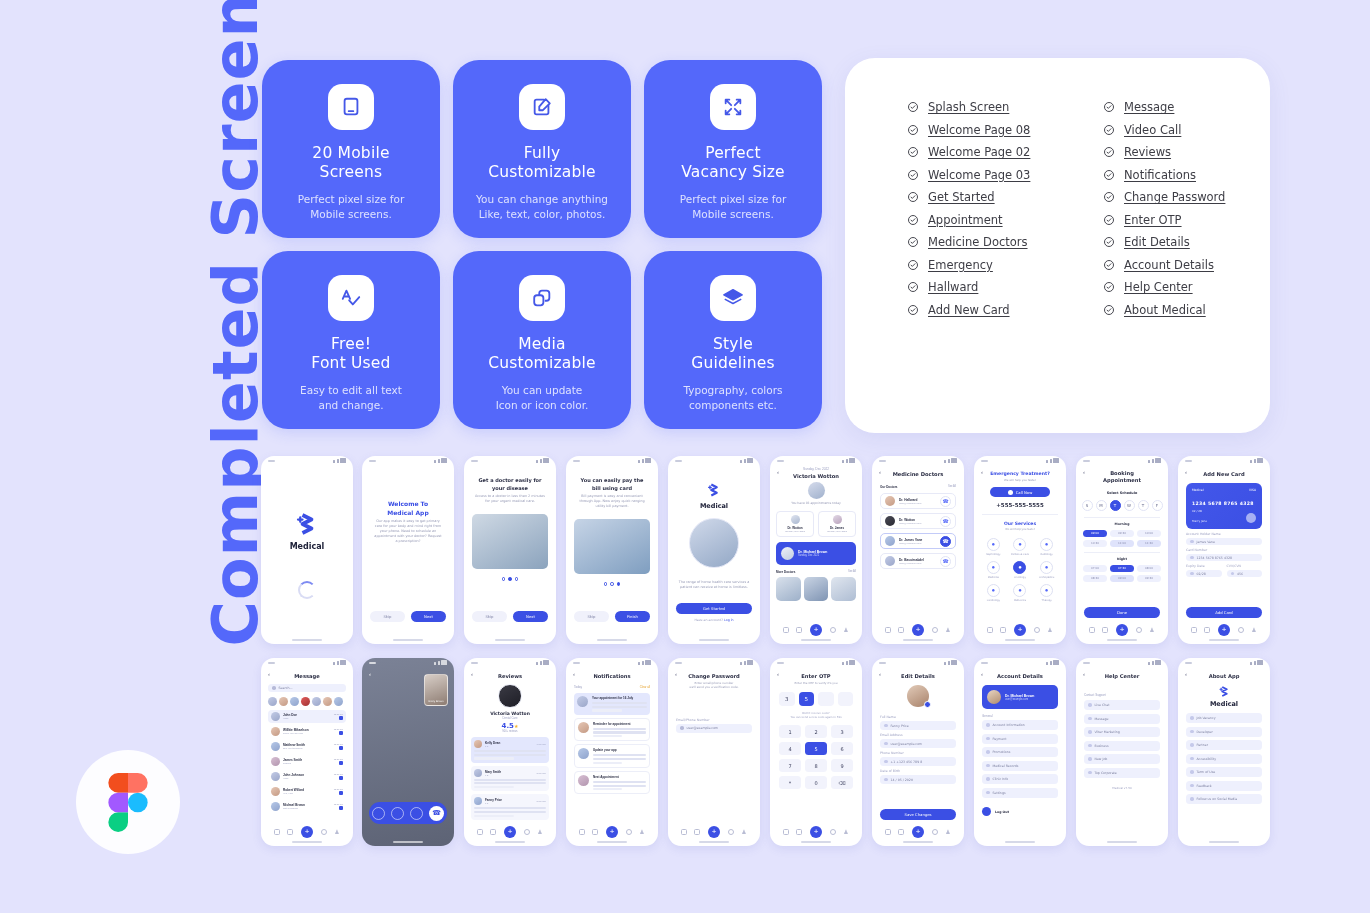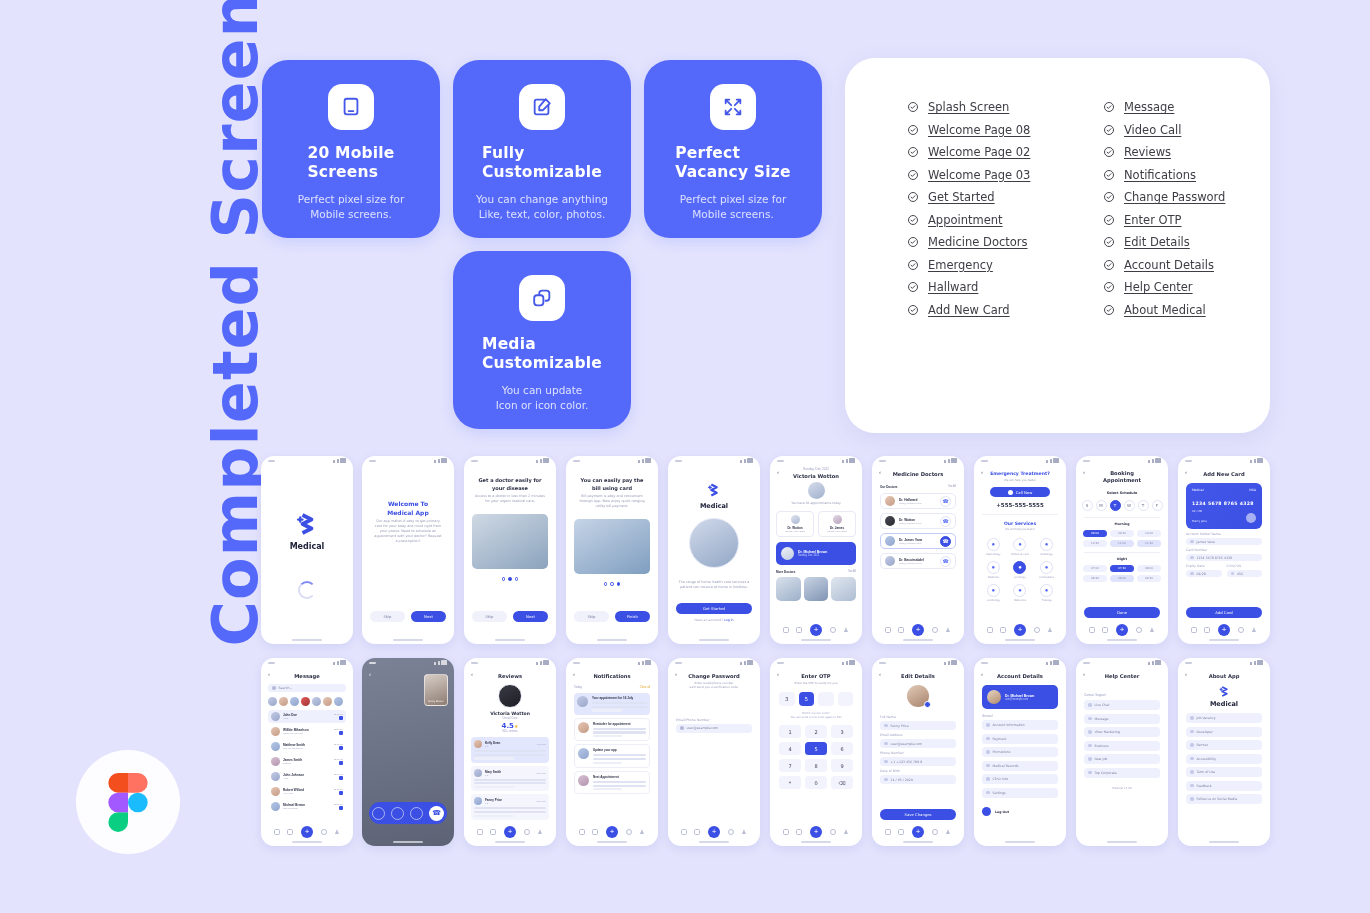--- a/index.html
+++ b/index.html
@@ -54,22 +54,22 @@
     display: flex; flex-direction: column; align-items: center;
     padding-top: 24px;
     box-shadow: 0 4px 14px rgba(84,104,250,0.18);
   }
   .fcard .ibox {
     width: 46px; height: 46px; border-radius: 14px; background: #ffffff;
     display: flex; align-items: center; justify-content: center;
     margin-bottom: 14px;
   }
   .fcard .ftitle {
-    color: #ffffff; font-size: 15.5px; font-weight: 700; line-height: 1.25;
-    font-family: "DejaVu Sans", sans-serif;
+    color: #ffffff; font-size: 15.5px; font-weight: 400; line-height: 1.25;
+    text-align: center; font-family: "DejaVu Sans", sans-serif;
     letter-spacing: 0.2px;
   }
   .fcard .fdesc {
     margin-top: 9px; color: #dde1fe; font-size: 10.5px; line-height: 1.45;
     text-align: center; font-family: "DejaVu Sans", sans-serif;
     padding: 0 10px;
   }
 
   
   .panel {
@@ -284,36 +284,64 @@
       </svg>
     </div>
     <div class="ftitle">
       <span>Perfect</span><br><span>Vacancy Size</span>
     </div>
     <div class="fdesc">
       <span>Perfect pixel size for</span><br><span>Mobile screens.</span>
     </div>
   </div>
 
+  <div class="fcard" style="left:262px; top:251px;">
+    <div class="ibox">
+      <svg width="22" height="22" viewBox="0 0 24 24" fill="none" stroke="#4558e8" stroke-width="2" stroke-linecap="round" stroke-linejoin="round">
+        <path d="M3 13 7 4l4 9M4.2 10.4h5.6"></path>
+          <path d="M10 14.5 14 19l7-8"></path>
+      </svg>
+    </div>
+    <div class="ftitle">
+      <span>Free!</span><br><span>Font Used</span>
+    </div>
+    <div class="fdesc">
+      <span>Easy to edit all text</span><br><span>and change.</span>
+    </div>
+  </div>
 
   <div class="fcard" style="left:453px; top:251px;">
     <div class="ibox">
       <svg width="22" height="22" viewBox="0 0 24 24" fill="none" stroke="#4558e8" stroke-width="2" stroke-linejoin="round">
         <rect x="3.5" y="9" width="10" height="11" rx="3"></rect>
           <path d="M9 9V7a3 3 0 0 1 3-3h5a3 3 0 0 1 3 3v5a3 3 0 0 1-3 3h-2"></path>
       </svg>
     </div>
     <div class="ftitle">
       <span>Media</span><br><span>Customizable</span>
     </div>
     <div class="fdesc">
       <span>You can update</span><br><span>Icon or icon color.</span>
     </div>
   </div>
 
+  <div class="fcard" style="left:644px; top:251px;">
+    <div class="ibox">
+      <svg width="22" height="22" viewBox="0 0 24 24" fill="#4558e8" stroke="#4558e8" stroke-width="1.6" stroke-linejoin="round">
+        <path d="M12 3 22 8.5 12 14 2 8.5z"></path>
+          <path d="M3 13.2 12 18l9-4.8" fill="none"></path>
+      </svg>
+    </div>
+    <div class="ftitle">
+      <span>Style</span><br><span>Guidelines</span>
+    </div>
+    <div class="fdesc">
+      <span>Typography, colors</span><br><span>components etc.</span>
+    </div>
+  </div>
 
   <div class="panel">
     <div class="cols">
       <div class="col" id="col-left">
           <div class="litem">
             <span style="display: flex; flex: 0 0 auto;">
               <svg width="12" height="12" viewBox="0 0 24 24" fill="none" stroke="#33343d" stroke-width="1.8">
                 <circle cx="12" cy="12" r="9"></circle>
                 <path d="M8 12.2l2.6 2.6L16 9.4" stroke-linecap="round" stroke-linejoin="round"></path>
               </svg>

